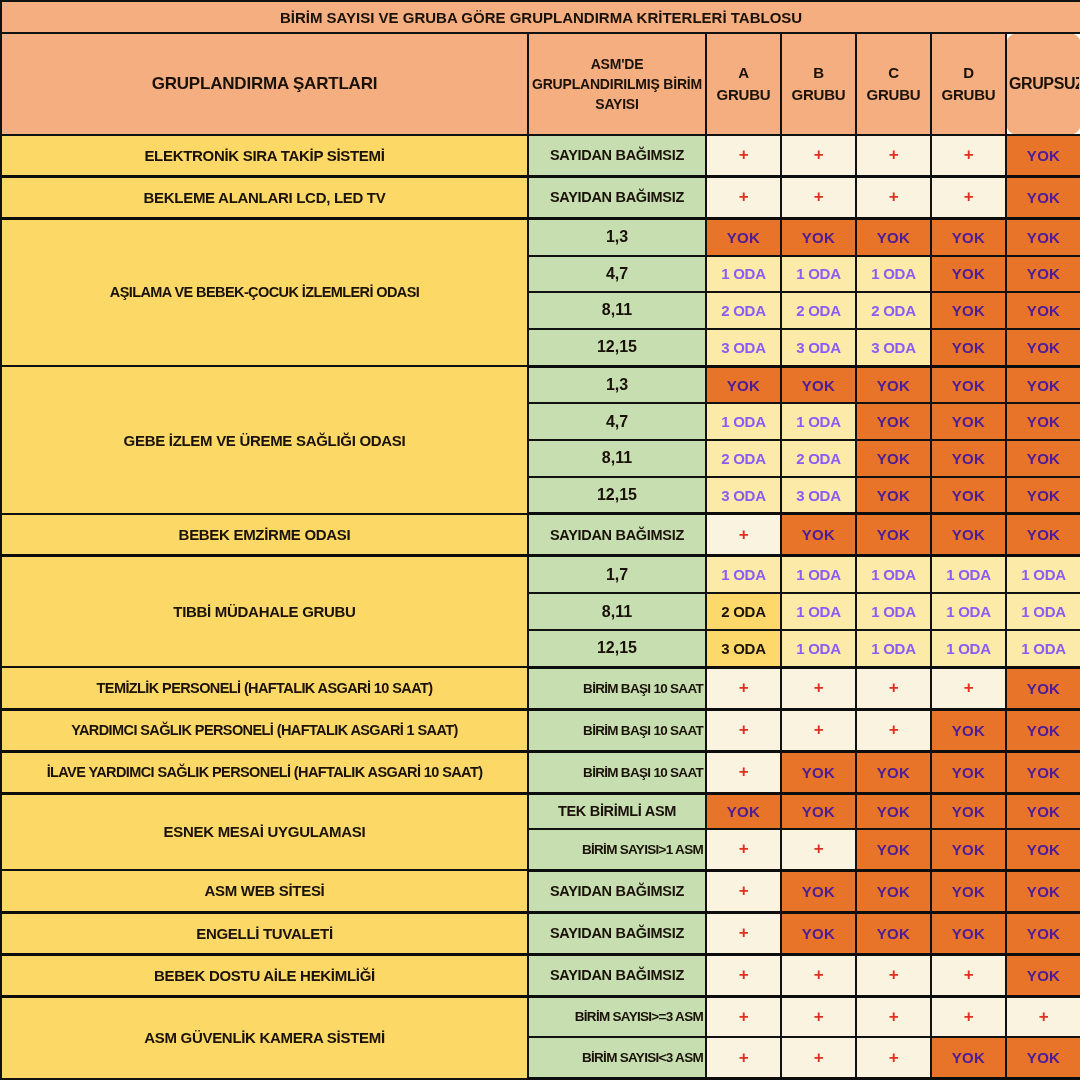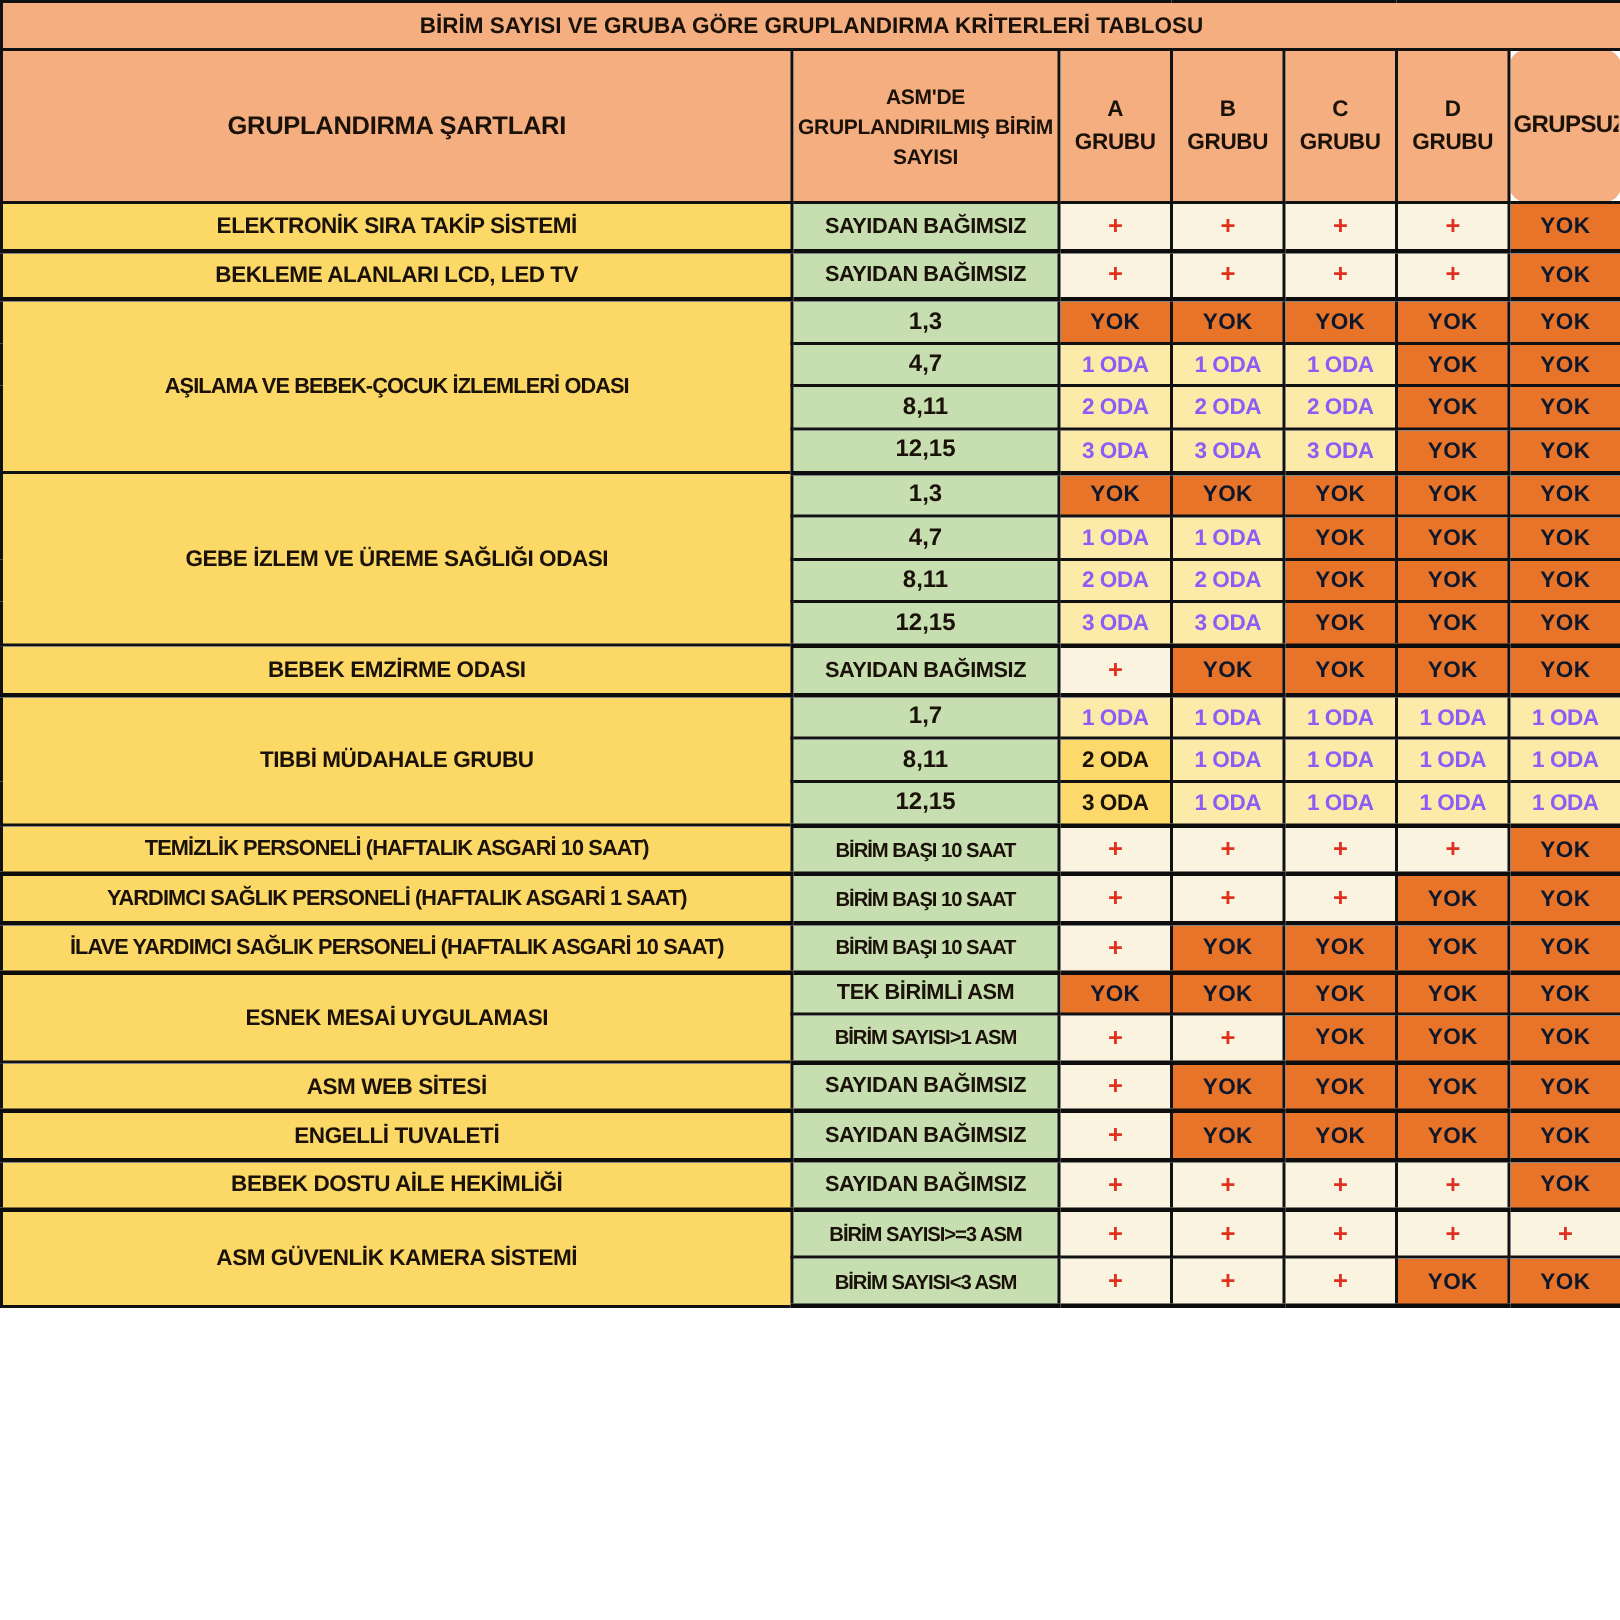--- a/index.html
+++ b/index.html
@@ -3,21 +3,21 @@
 <meta charset="utf-8">
 <style>
   html,body{margin:0;padding:0;}
   body{
     width:1080px;height:1080px;
     background:#ffffff;
     font-family:"Liberation Sans","DejaVu Sans",sans-serif;
     overflow:hidden;
   }
   #sheet{
-    width:1080px;height:872px;
+    width:1080px;height:1080px;
     box-sizing:border-box;
     display:flex;flex-direction:column;
   }
   table{
     border-collapse:collapse;
     table-layout:fixed;
     width:1080px;
     height:1080px;
   }
   td,th{
@@ -56,32 +56,32 @@
     letter-spacing:-0.3px;
     margin-left:46px;
   }
   .crit.long{font-size:14.5px;letter-spacing:-0.6px;}
   .units{
     background:#C7DEB0;
     font-size:14.5px;
     letter-spacing:-0.3px;
   }
   .units.num{font-size:16px;letter-spacing:0px;}
-  .units.tight{font-size:13.5px;letter-spacing:-0.7px;}
+  .units.tight{font-size:13.5px;letter-spacing:-0.7px;text-align:right;}
   .v{
     font-size:15px;
   }
   .v-plus{
     background:#FAF3E0;
     color:#E03020;
     font-size:17px;
   }
   .v-yok{
     background:#E8742A;
-    color:#0f172a;
+    color:#4c1d95;
     font-size:15px;
     letter-spacing:0.3px;
   }
   .v-oda{
     background:#FBEAA8;
     color:#8b5cf6;
     font-size:15px;
     letter-spacing:-0.3px;
   }
   .v-oda2{

